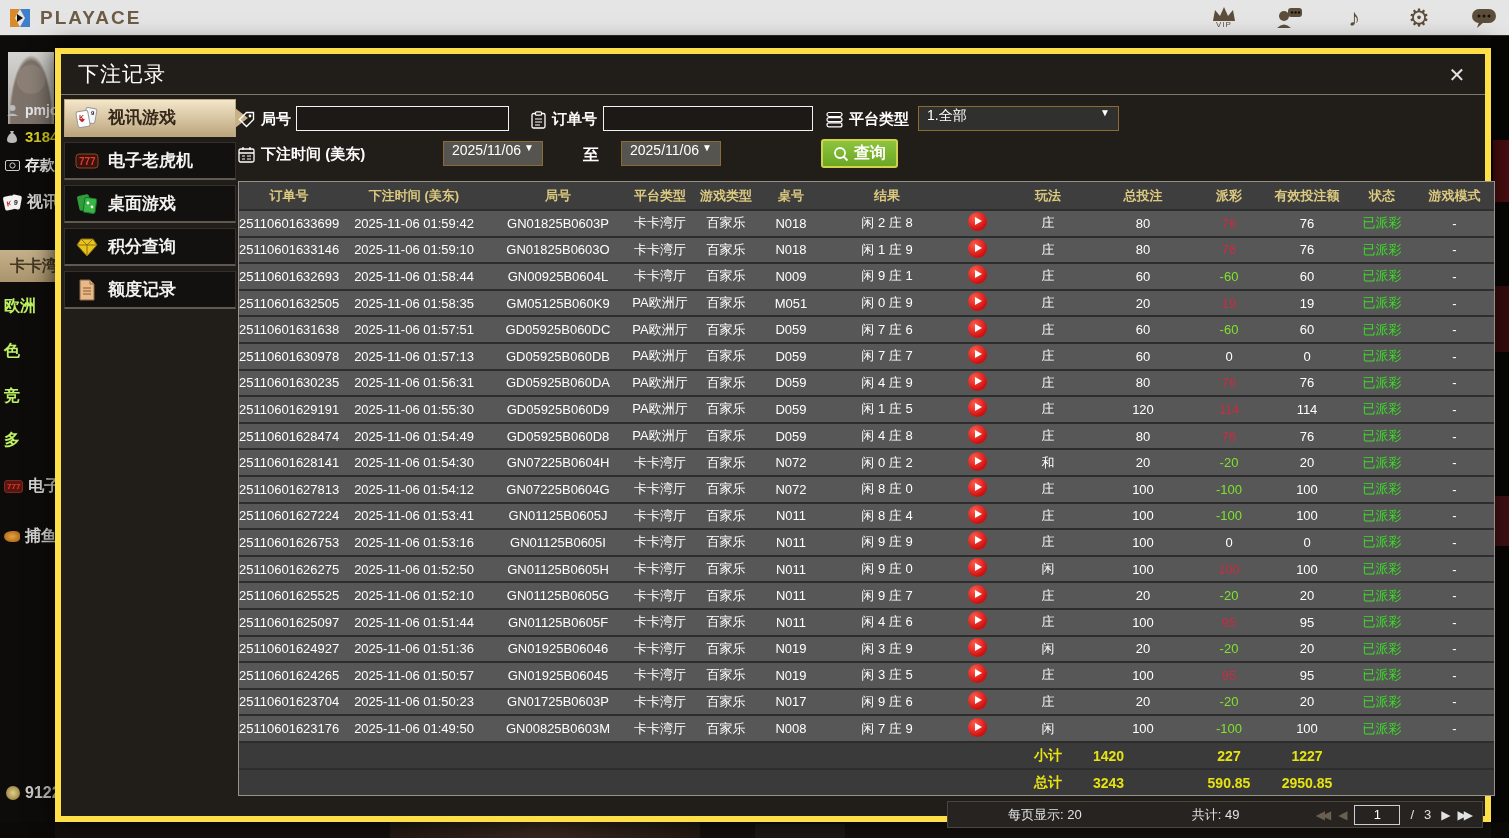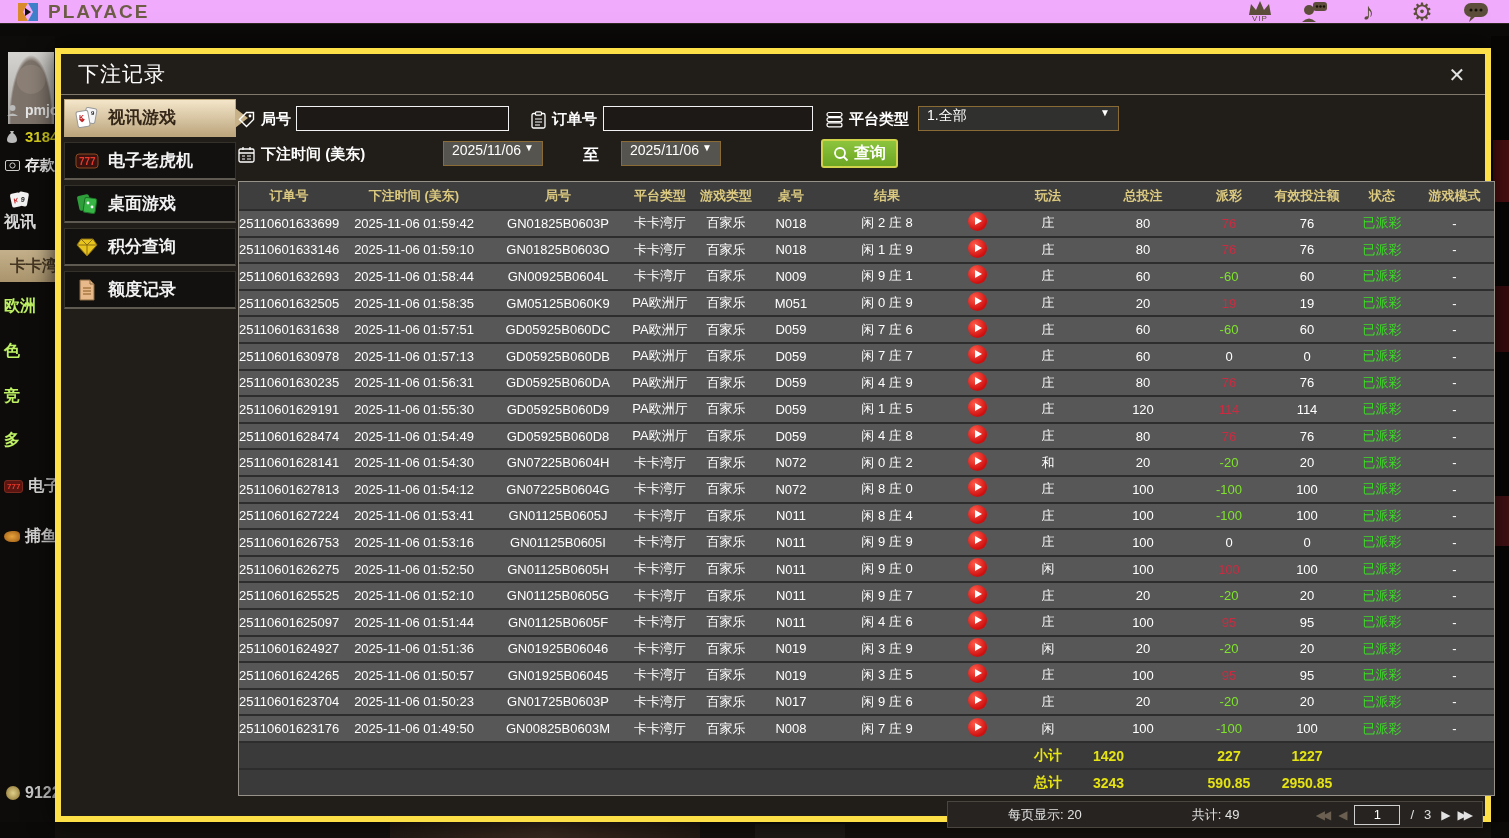--- a/index.html
+++ b/index.html
@@ -1,24 +1,24 @@
 <!DOCTYPE html>
 <html><head>
 <meta charset="utf-8">
 <style>
   * { margin:0; padding:0; box-sizing:border-box; }
   html,body { width:1509px; height:838px; overflow:hidden; }
   body { position:relative; background:#0b0a08; font-family:"Liberation Sans","DejaVu Sans",sans-serif; color:#fff; }
 
   
-  .topbar { position:absolute; left:0; top:0; width:1509px; height:24px; background:#f0abfc;
-            border-bottom:1px solid #2e2820; display:flex; align-items:center; justify-content:space-between; padding:0 16px; }
+  .topbar { position:absolute; left:0; top:0; width:1509px; height:36px; background:#e5e5e5;
+            border-bottom:1px solid #2e2820; display:flex; align-items:center; justify-content:space-between; padding:0 8px; }
   .brand { display:flex; align-items:center; gap:8px; }
   .brand-text { font-size:19px; font-weight:bold; letter-spacing:2px; color:#6d5d46; }
-  .top-icons { display:flex; align-items:center; gap:20px; }
+  .top-icons { display:flex; align-items:center; gap:31px; }
   .top-ico { width:34px; height:30px; display:flex; flex-direction:column; align-items:center; justify-content:center;
              color:#5c4e3b; cursor:pointer; }
   .top-ico .uni { font-size:24px; line-height:24px; color:#5c4e3b; }
   .vip-text { font-size:8px; letter-spacing:1px; color:#5c4e3b; margin-top:-2px; }
 
   
   .lobby-left { position:absolute; left:0; top:36px; width:55px; height:786px; background:#0e0c0a; overflow:hidden; }
   .avatar { position:absolute; left:8px; top:16px; width:46px; height:72px;
             background:
               radial-gradient(circle at 50% 38%, #8c8076 14px, transparent 15px),
@@ -189,21 +189,21 @@
   </div>
   <div class="lob-row lob-dep">
     <span class="mini-ico">
       <svg width="15" height="13" viewBox="0 0 15 13">
           <rect x="0.5" y="1.5" width="14" height="10" rx="1.5" fill="none" stroke="#ccc"></rect>
           <circle cx="7.5" cy="6.5" r="2.6" fill="none" stroke="#ccc"></circle>
         </svg>
     </span>
     <span>存款</span>
   </div>
-  <div class="lob-row" style="top:156px;flex-direction:column;">
+  <div class="lob-row" style="top:156px;">
     <span class="cardpair">
         <i class="c1">K</i>
         <i class="c2">9</i>
       </span>
     <span class="lob-cat" style="color:#d8d8d8">视讯</span>
   </div>
   <div class="kaka-bar">
       <span>卡卡湾</span>
     </div>
   <div class="lob-row lob-cat" style="top:260px;">

